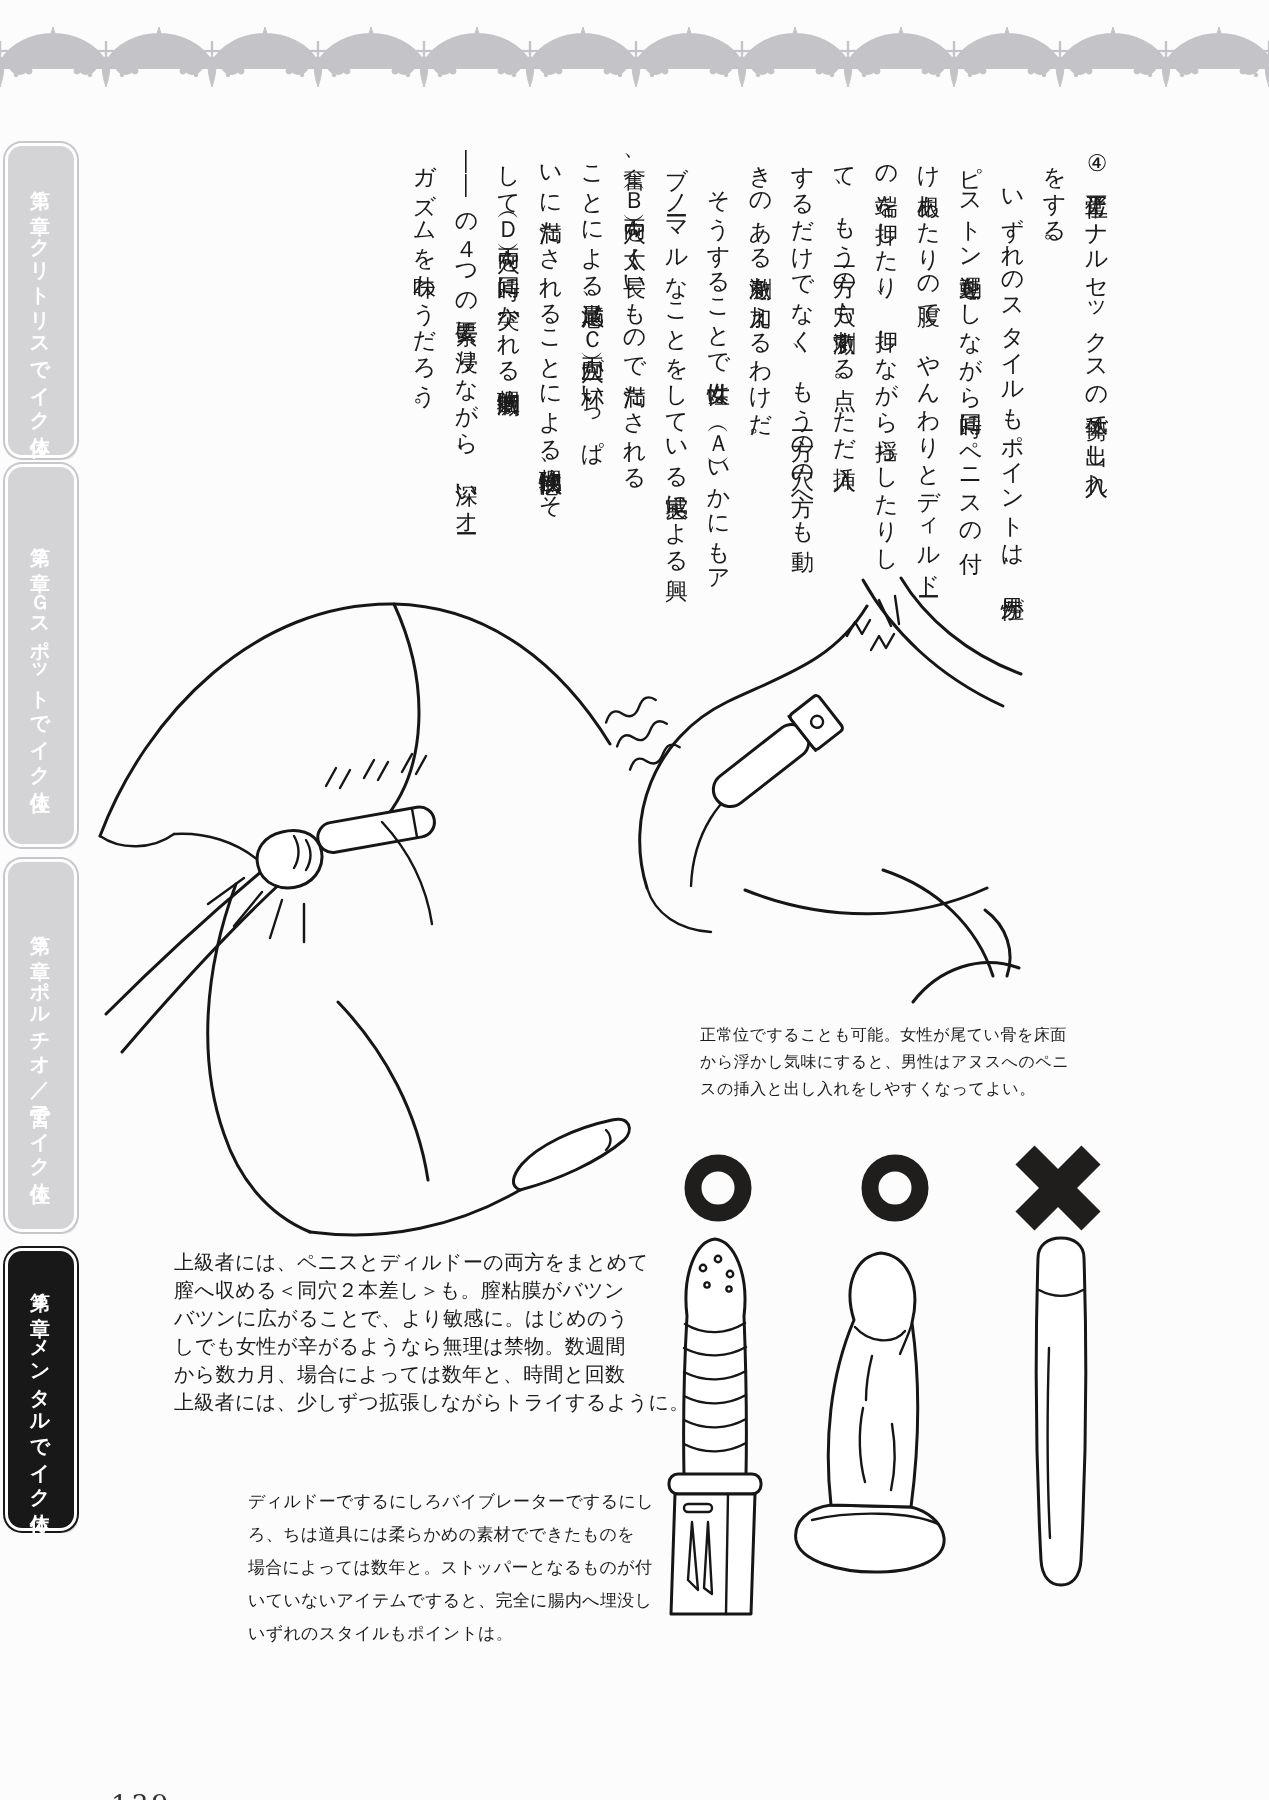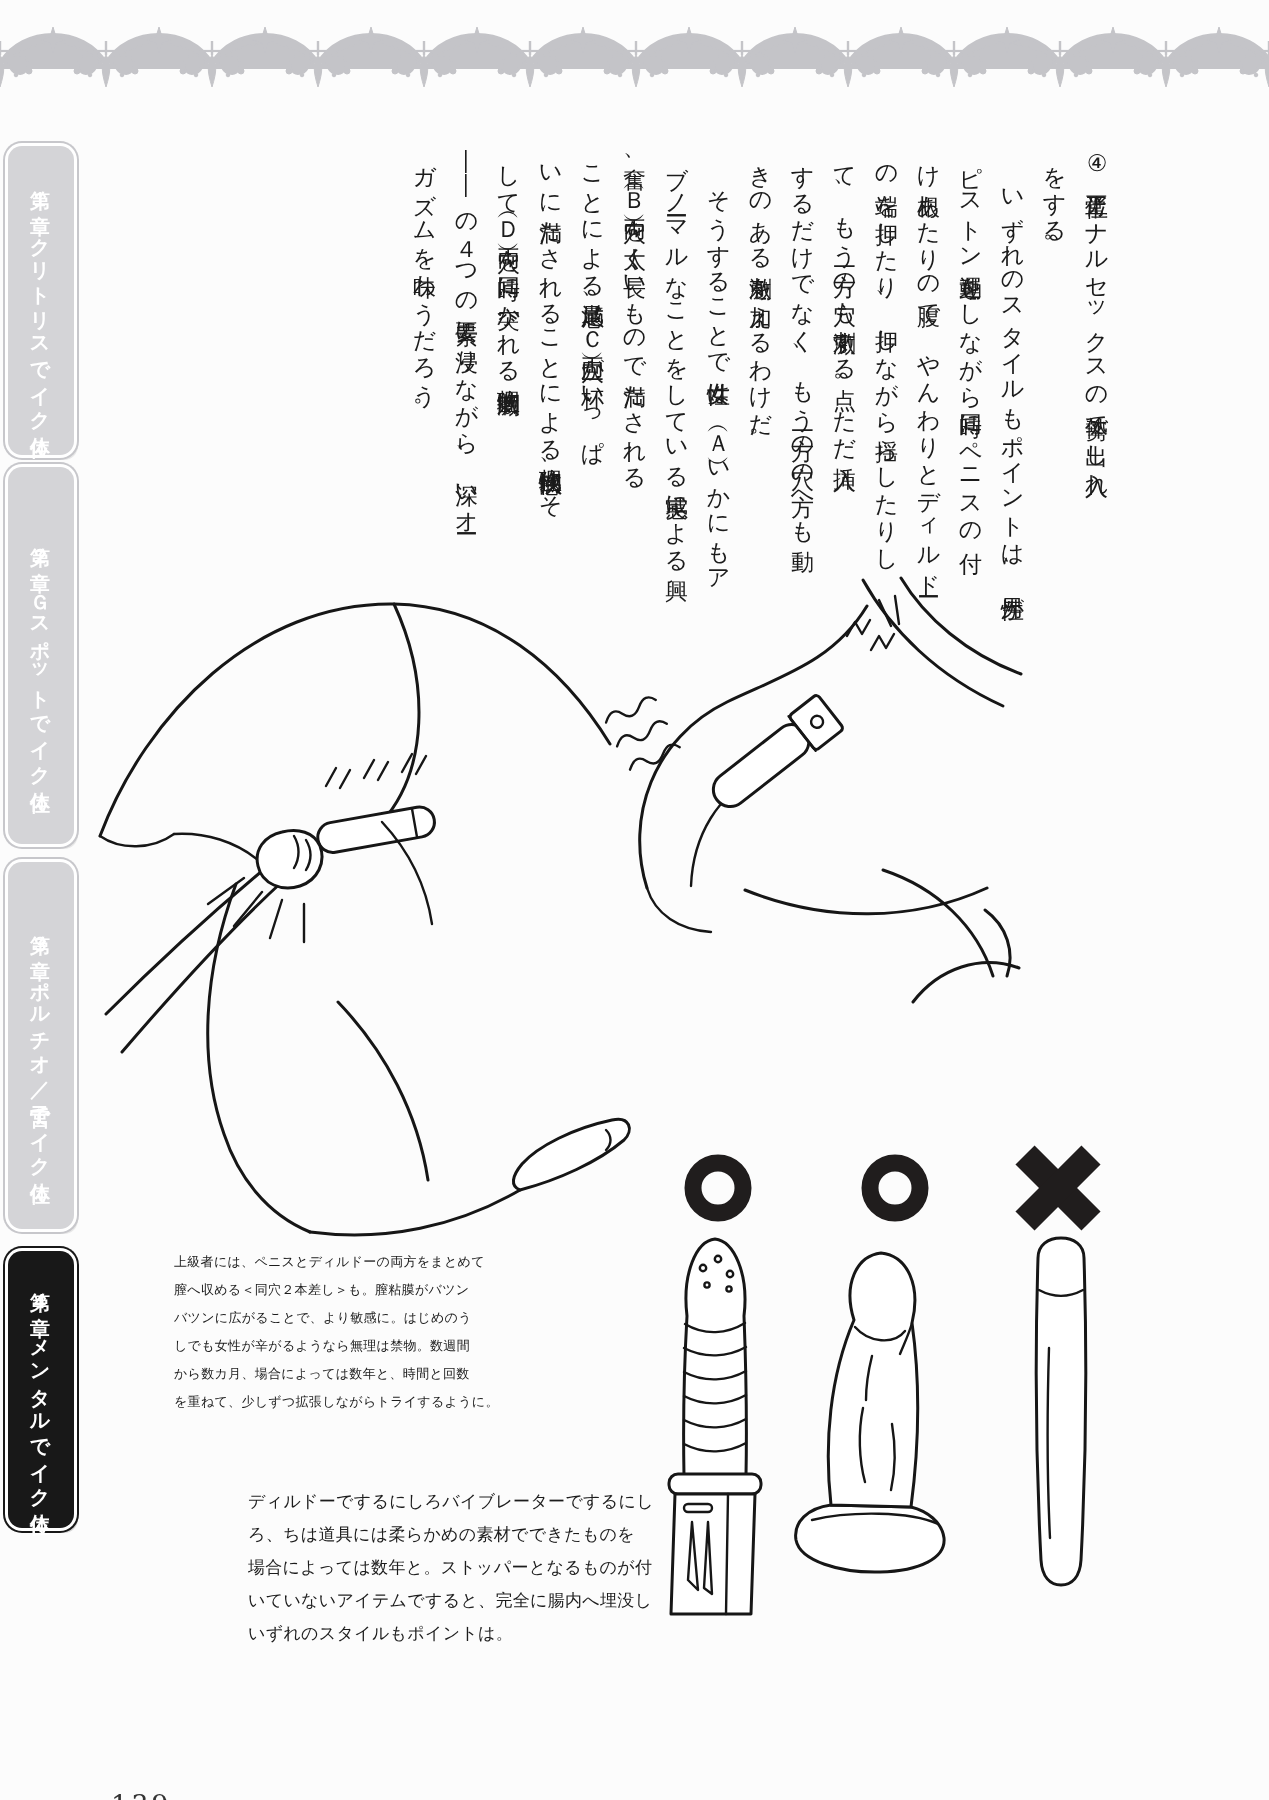--- a/index.html
+++ b/index.html
@@ -29,21 +29,21 @@
   
   .main-text{
     position:absolute; top:150px; right:151px; height:505px;
     writing-mode:vertical-rl; text-orientation:mixed;
     font-size:23px; line-height:42px; letter-spacing:1px; color:#1b1b1b;
   }
   .vcol{display:block;}
   
   .hnote{position:absolute; color:#1c1c1c; white-space:nowrap;}
   .caption{left:700px; top:1021px; font-size:16px; line-height:27px; letter-spacing:0.5px;}
-  .advnote{left:174px; top:1248px; font-size:13px; line-height:28px; letter-spacing:0.3px;}
+  .advnote{left:174px; top:1248px; font-size:20px; line-height:28px; letter-spacing:0.3px;}
   .stopnote{left:248px; top:1485px; font-size:17px; line-height:33px; letter-spacing:0.3px;}
   .pagenum{
     position:absolute; left:111px; top:1790px;
     font-family:"DejaVu Serif", serif; font-size:27px; letter-spacing:3px; color:#333;
   }
   svg{position:absolute; overflow:visible;}
   .ink{stroke:#161616; stroke-width:3; fill:none; stroke-linecap:round; stroke-linejoin:round;}
   .ink2{stroke:#161616; stroke-width:2.4; fill:none; stroke-linecap:round; stroke-linejoin:round;}
   .inkfill{stroke:#161616; stroke-width:3; fill:#ffffff; stroke-linecap:round; stroke-linejoin:round;}
   .lacecol{fill:#c4c4c8; stroke:#c4c4c8;}
@@ -183,20 +183,25 @@
       </g>
       <path class="ink" d="M150,310 C118,396 112,486 138,560 C152,602 180,640 224,658"></path>
       <path class="ink" d="M224,658 C300,668 372,652 434,616"></path>
       <path class="inkfill" d="M434,616 C472,606 512,588 538,566 C548,556 544,542 526,546 C488,554 452,572 436,590 C426,602 424,612 434,616 Z"></path>
       <path class="ink2" d="M520,556 C526,562 526,570 520,576"></path>
       <path class="ink" d="M252,428 C300,478 332,540 342,606"></path>
       <path class="ink2" d="M296,248 C322,276 340,310 346,350"></path>
     </g>
   </svg>
 
+  <div class="hnote caption">
+    <div>正常位ですることも可能。女性が尾てい骨を床面</div>
+    <div>から浮かし気味にすると、男性はアヌスへのペニ</div>
+    <div>スの挿入と出し入れをしやすくなってよい。</div>
+  </div>
 
   <svg style="left:660px;top:1140px;" width="460" height="96" viewBox="0 0 460 96">
     <circle cx="58" cy="48" r="25" fill="none" stroke="#201d1d" stroke-width="17"></circle>
     <circle cx="235" cy="48" r="25" fill="none" stroke="#201d1d" stroke-width="17"></circle>
     <g stroke="#201d1d" stroke-width="27">
       <line x1="365" y1="15" x2="431" y2="81"></line>
       <line x1="431" y1="15" x2="365" y2="81"></line>
     </g>
   </svg>
 
@@ -237,21 +242,21 @@
       <path class="ink2" d="M489,120 C487,185 487,250 490,310"></path>
     </g>
   </svg>
 
   <div class="hnote advnote">
     <div>上級者には、ペニスとディルドーの両方をまとめて</div>
     <div>膣へ収める＜同穴２本差し＞も。膣粘膜がバツン</div>
     <div>バツンに広がることで、より敏感に。はじめのう</div>
     <div>しでも女性が辛がるようなら無理は禁物。数週間</div>
     <div>から数カ月、場合によっては数年と、時間と回数</div>
-    <div>を重ねて、少しずつ拡張しながらトライするように。</div>
+    <div>上級者には、少しずつ拡張しながらトライするように。</div>
   </div>
 
   <div class="hnote stopnote">
     <div>ディルドーでするにしろバイブレーターでするにし</div>
     <div>ろ、ちは道具には柔らかめの素材でできたものを</div>
     <div>場合によっては数年と。ストッパーとなるものが付</div>
     <div>いていないアイテムですると、完全に腸内へ埋没し</div>
     <div>いずれのスタイルもポイントは。</div>
   </div>
 

